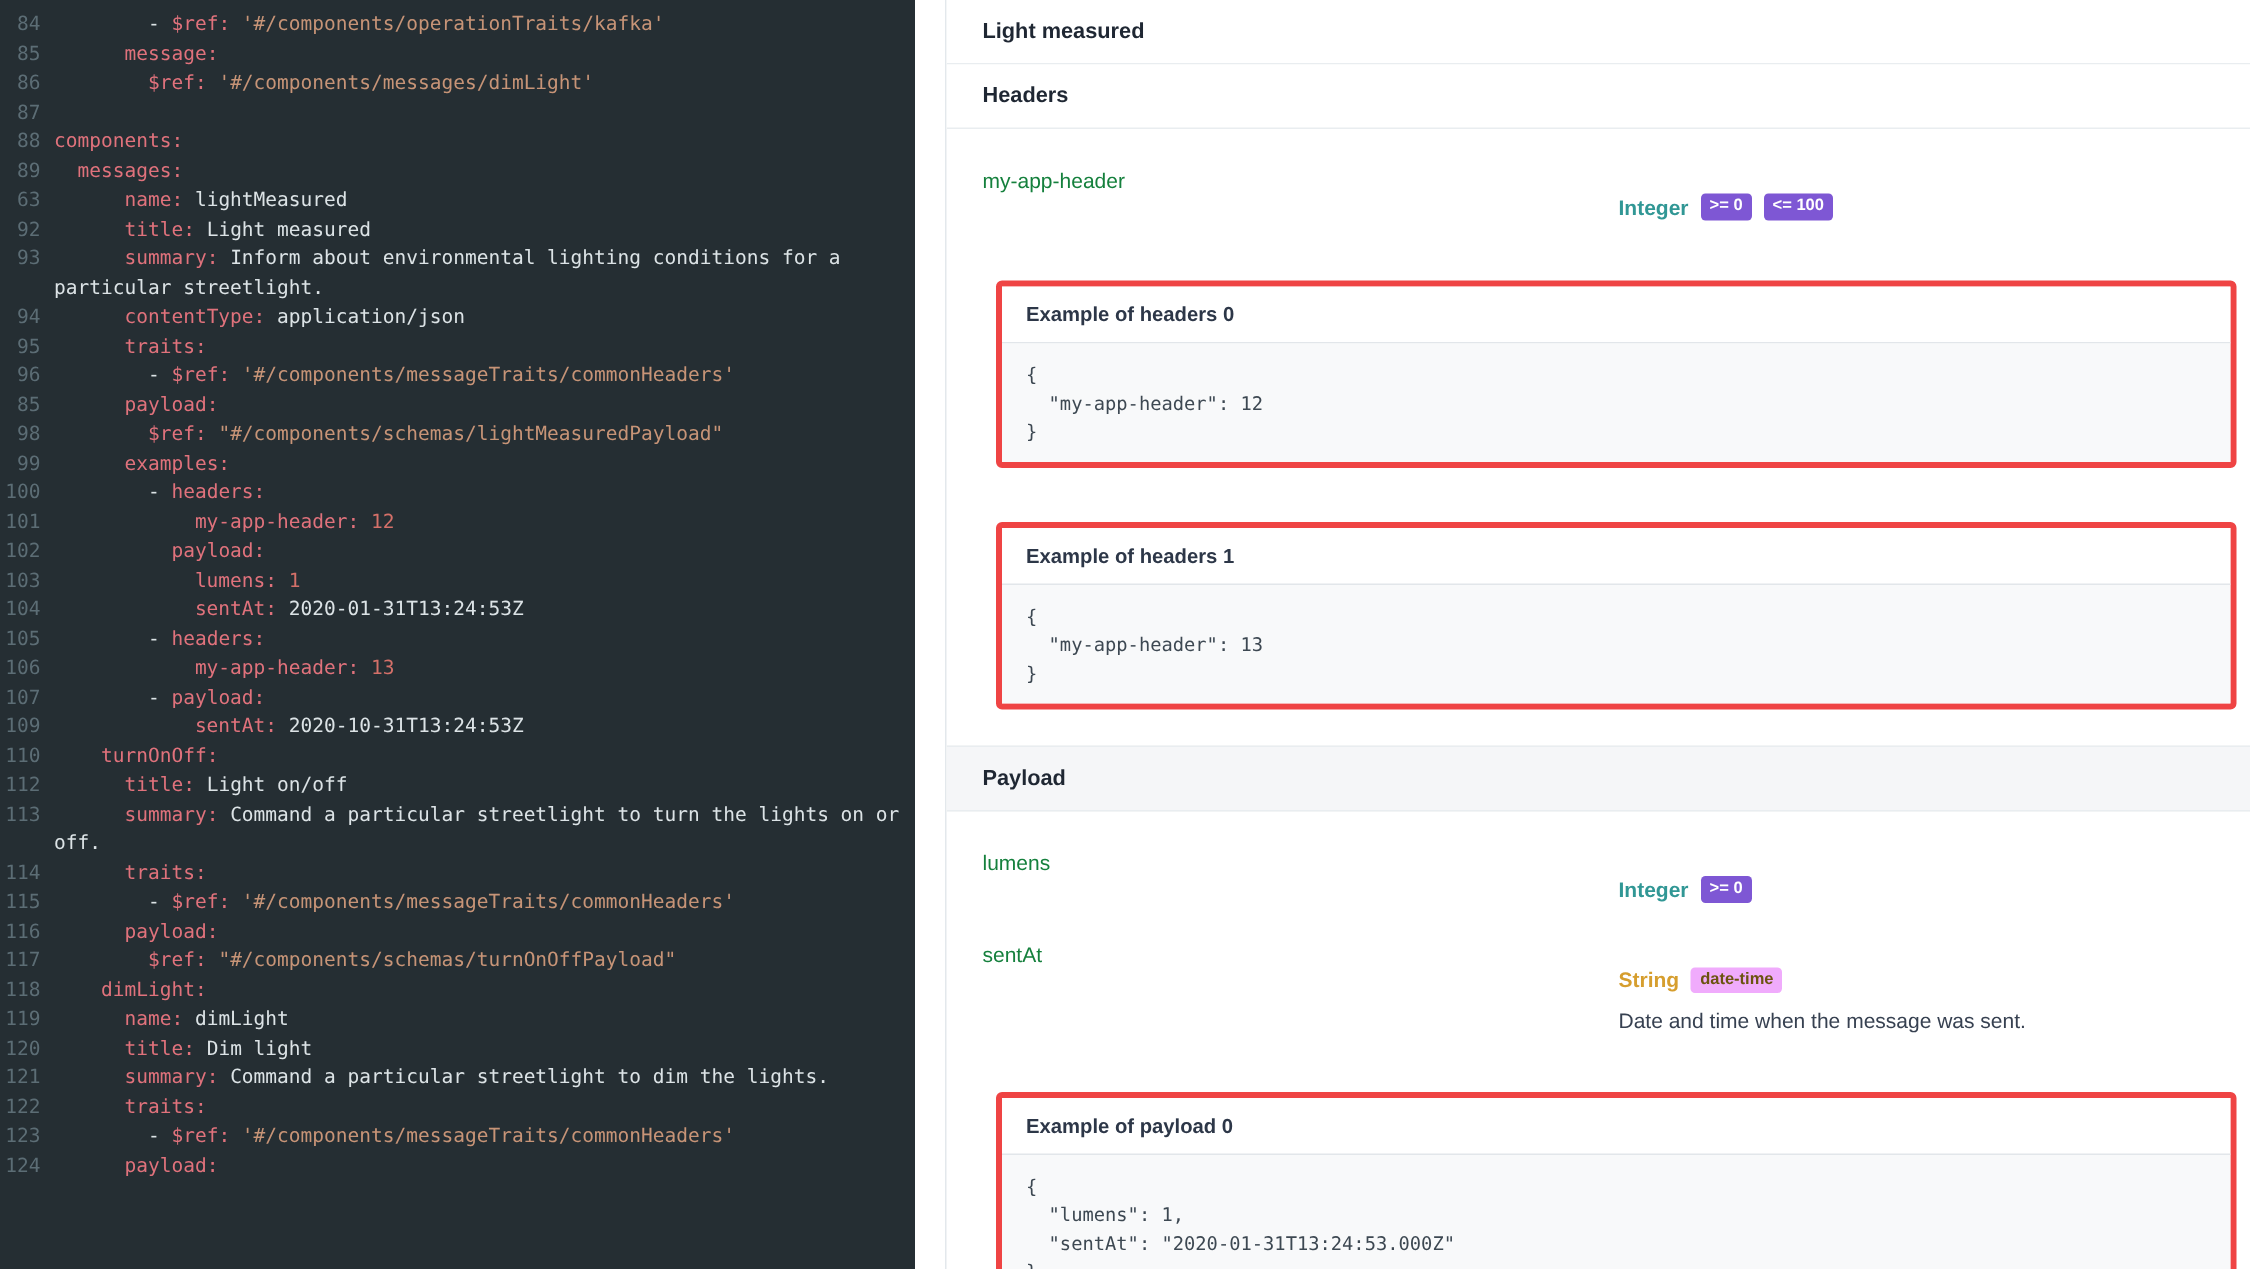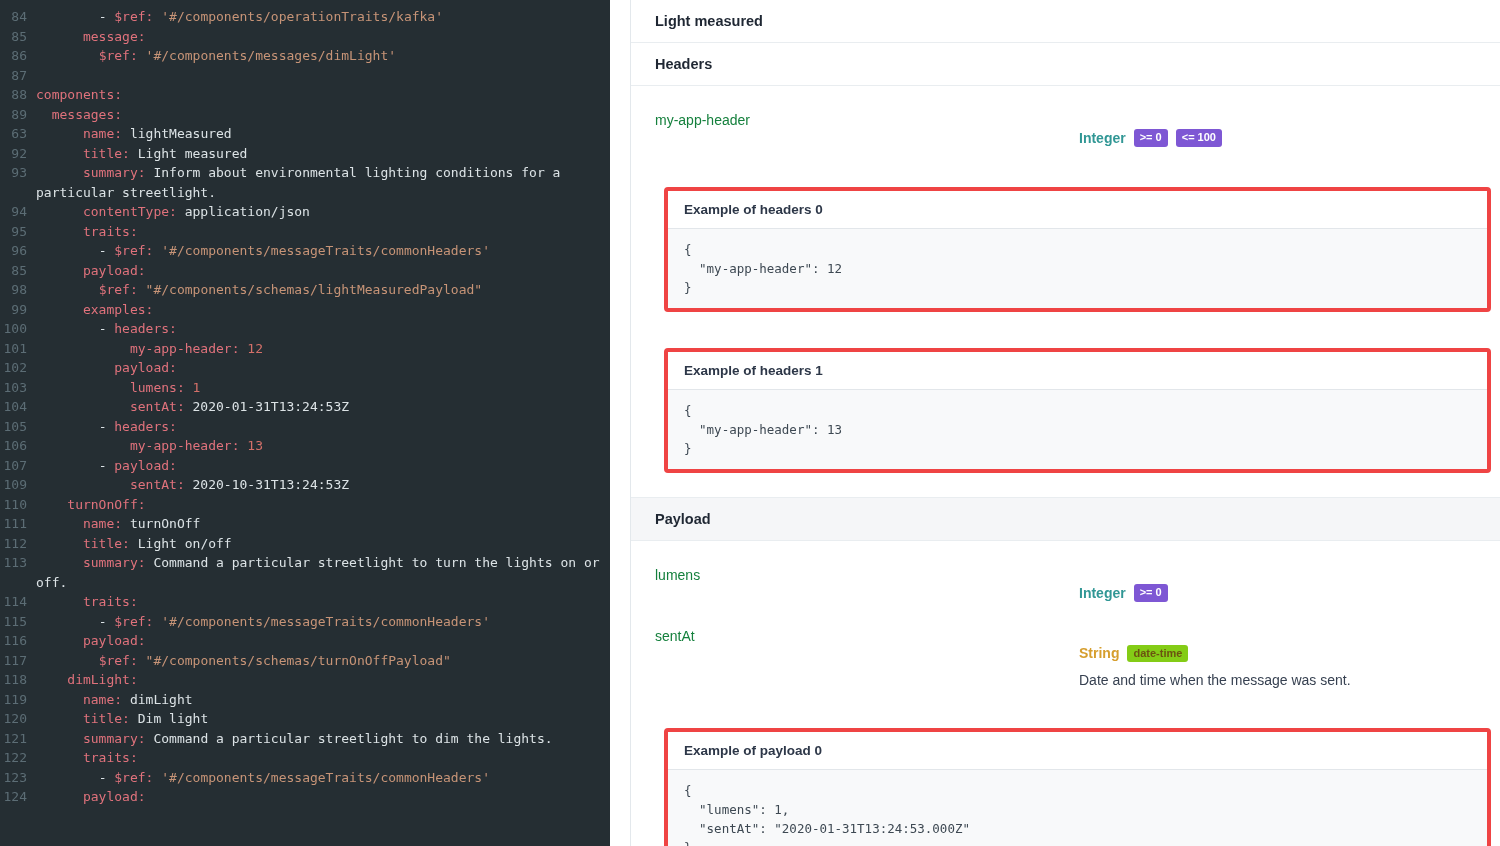--- a/index.html
+++ b/index.html
@@ -47,21 +47,21 @@
   .prop-detail { flex:1;margin-top:19px; }
   .type-line { display:flex; align-items:center; }
   .type-name { font-size:14px; font-weight:600; }
   .type-teal   { color:#319795; }
   .type-yellow { color:#d69e2e; }
   .badge {
     margin-left:8px; font-size:11px; font-weight:700;
     padding:2px 6px; border-radius:3px; line-height:1.25; white-space:nowrap;
   }
   .badge-purple { background:#7e57d4; color:#ffffff; }
-  .badge-yellow { background:#84cc16; color:#6b5310; }
+  .badge-yellow { background:#f0abfc; color:#6b5310; }
   .prop-desc { margin-top:10px; font-size:14px; color:#374151; }
   .example-box {
     margin:36px 9px 0 33px; border:4px solid #ef4444; border-radius:4px;
     overflow:hidden; background:#ffffff;
   }
   .example-box.first { margin-top:40px; }
   .example-header {
     padding:11px 16px; font-size:13.5px; font-weight:600; color:#2d3748;
     border-bottom:1px solid #e2e6ea; background:#ffffff;
   }
@@ -169,24 +169,20 @@
           <span class="ln">107</span>
           <span class="code">        <span class="tk-punct">- </span><span class="tk-key">payload:</span></span>
         </div>
         <div class="line">
           <span class="ln">109</span>
           <span class="code">            <span class="tk-key">sentAt:</span><span class="tk-plain"> 2020-10-31T13:24:53Z</span></span>
         </div>
         <div class="line">
           <span class="ln">110</span>
           <span class="code">    <span class="tk-key">turnOnOff:</span></span>
-        </div>
-        <div class="line">
-          <span class="ln">111</span>
-          <span class="code">      <span class="tk-key">name:</span><span class="tk-plain"> turnOnOff</span></span>
         </div>
         <div class="line">
           <span class="ln">112</span>
           <span class="code">      <span class="tk-key">title:</span><span class="tk-plain"> Light on/off</span></span>
         </div>
         <div class="line">
           <span class="ln">113</span>
           <span class="code">      <span class="tk-key">summary:</span><span class="tk-plain"> Command a particular streetlight to turn the lights on or off.</span></span>
         </div>
         <div class="line">

